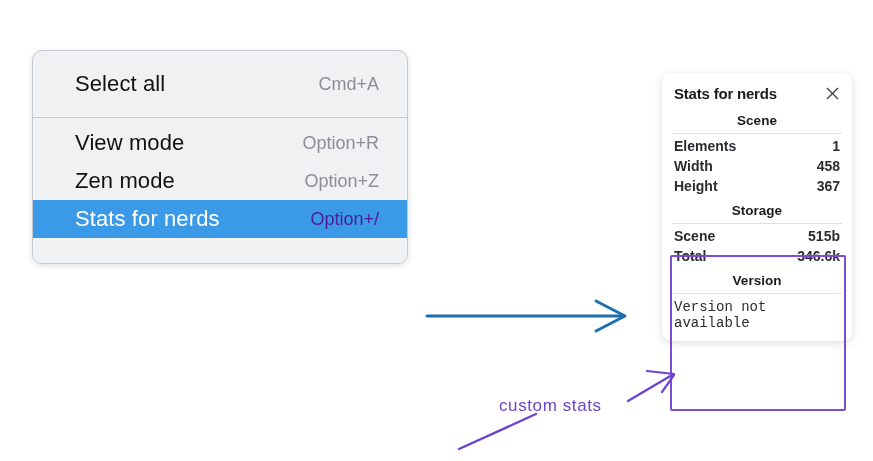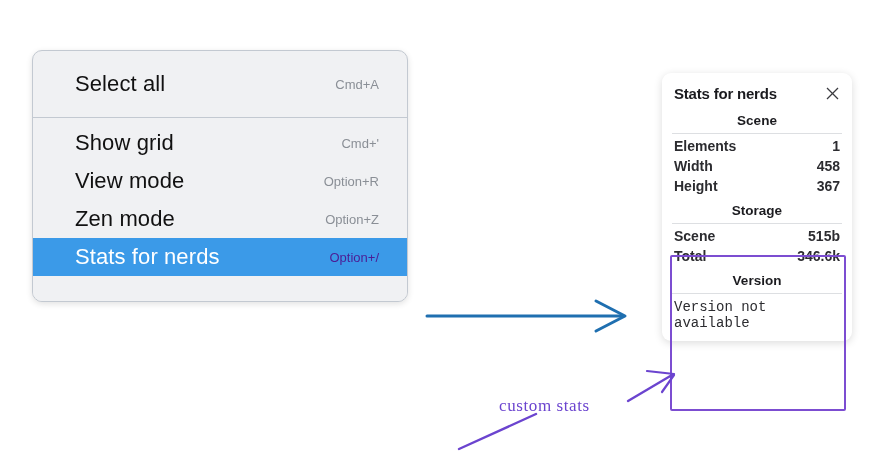--- a/index.html
+++ b/index.html
@@ -49,21 +49,21 @@
     box-sizing: border-box;
     cursor: default;
   }
   .menu-item .mi-label {
     font-size: 22px;
     color: #111111;
     letter-spacing: 0.1px;
     white-space: nowrap;
   }
   .menu-item .mi-shortcut {
-    font-size: 13px;
+    font-size: 18px;
     color: #8a8f96;
     white-space: nowrap;
   }
   .menu-item.selected {
     background: #3b9ae8;
   }
   .menu-item.selected .mi-label { color: #ffffff; }
   .menu-item.selected .mi-shortcut { color: #4c1d95; }
   .menu-footer {
     height: 19px;
@@ -149,21 +149,21 @@
     position: absolute;
     left: 0; top: 0;
     width: 873px;
     height: 461px;
     pointer-events: none;
   }
   #annotation-text {
     position: absolute;
     left: 499px;
     top: 396px;
-    font-family: Liberation Serif, serif;
+    font-family: Liberation Sans, sans-serif;
     font-size: 17px;
     color: #6b44cf;
     letter-spacing: 0.6px;
     white-space: nowrap;
   }
 </style>
 </head>
 <body>
 
 <div id="canvas">
@@ -173,24 +173,20 @@
     <div class="menu-group group-top">
       <div class="menu-item">
         <span class="mi-label">Select all</span>
         <span class="mi-shortcut">Cmd+A</span>
       </div>
     </div>
 
     <div class="menu-divider"></div>
 
     <div class="menu-group">
-      <div class="menu-item">
-        <span class="mi-label">Show grid</span>
-        <span class="mi-shortcut">Cmd+'</span>
-      </div>
       <div class="menu-item">
         <span class="mi-label">View mode</span>
         <span class="mi-shortcut">Option+R</span>
       </div>
       <div class="menu-item">
         <span class="mi-label">Zen mode</span>
         <span class="mi-shortcut">Option+Z</span>
       </div>
       <div class="menu-item selected">
         <span class="mi-label">Stats for nerds</span>

